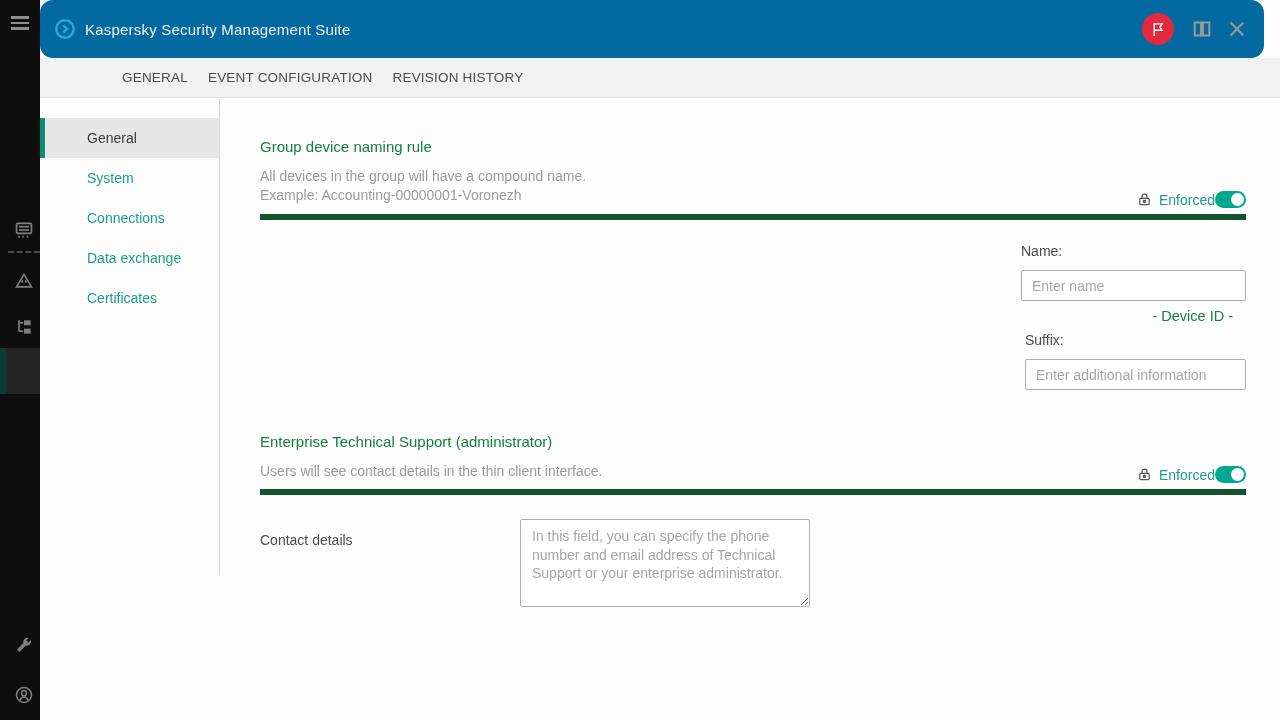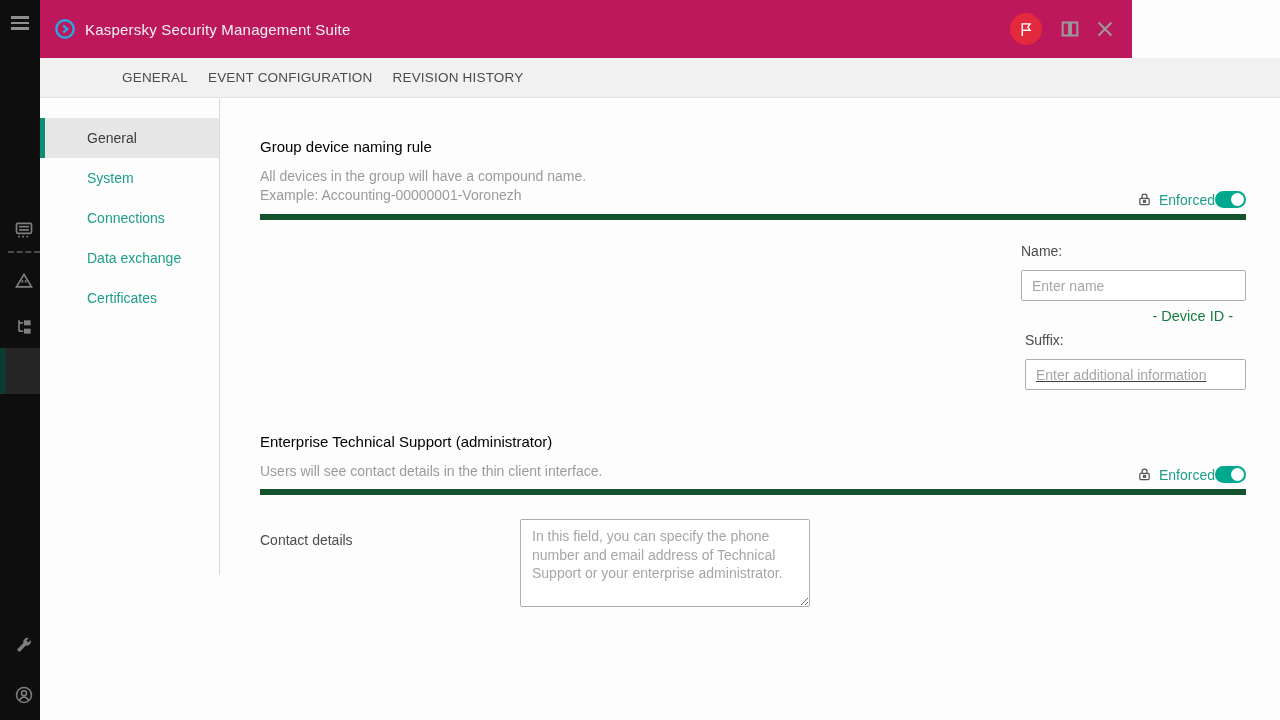--- a/index.html
+++ b/index.html
@@ -20,22 +20,22 @@
   .rail .hamburger span { display: block; height: 2.5px; background: #8f8f8f; margin-bottom: 3.2px; }
   .rail-icon { position: absolute; left: 14px; width: 20px; height: 20px; color: #7f7f7f; }
   .rail-sep { position: absolute; left: 8px; width: 32px; border-top: 2px dashed #4a4a4a; }
   .rail-active {
     position: absolute; left: 0; top: 348px; width: 40px; height: 46px;
     background: #252525; border-left: 6px solid #0c3b32;
   }
 
   
   .header {
-    position: absolute; left: 40px; top: 0; width: 1092px; height: 58px;
-    background: #be185d; display: flex; align-items: center; z-index: 20;
+    position: absolute; left: 40px; top: 0; width: 1224px; height: 58px;
+    background: #0369a1; display: flex; align-items: center; z-index: 20; border-radius: 13px;
   }
   .logo-badge { width: 22px; height: 22px; margin-left: 14px; flex: none; }
   .header-title { color: #f2f2f2; font-size: 15px; margin-left: 9px; letter-spacing: 0.2px; }
   .header-right { margin-left: auto; display: flex; align-items: center; }
   .flag-badge {
     width: 32px; height: 32px; border-radius: 50%; background: #e3293d;
     display: flex; align-items: center; justify-content: center; cursor: pointer;
   }
   .hdr-btn { width: 22px; height: 22px; color: #9a9a9a; cursor: pointer; }
   .book-btn { margin-left: 17px; }
@@ -64,21 +64,21 @@
     color: #1c9e89; cursor: pointer; border-left: 5px solid transparent;
   }
   .side-item.active {
     background: #e7e7e7; color: #3c3c3c; border-left-color: #0f8e76;
   }
 
   
   .main { position: absolute; left: 260px; top: 98px; width: 986px; }
   .section-head { display: flex; justify-content: space-between; align-items: flex-end;
     border-bottom: 6px solid #14532d; }
-  .section-title { font-size: 15px; color: #000000; }
+  .section-title { font-size: 15px; color: #15803d; }
   .section-desc { font-size: 14px; color: #9b9b9b; line-height: 19px; margin-top: 12px; }
   .sec1 .section-title { margin-top: 40px; }
   .sec1 .desc-block { padding-bottom: 9px; }
   .enforce-box { display: flex; align-items: center; padding-bottom: 6px; flex: none; }
   .lock-icon { width: 15px; height: 15px; color: #555; margin-right: 7px; }
   .enforce-label { color: #1c9e89; font-size: 14px; }
   .toggle {
     width: 31px; height: 17px; border-radius: 9px; background: #00a88e;
     position: relative; cursor: pointer; flex: none;
   }
@@ -89,21 +89,21 @@
 
   .inputs-row { display: flex; align-items: flex-end; margin-top: 23px; flex-direction: column; }
   .field-label { font-size: 14px; color: #4c4c4c; margin-bottom: 11px; }
   .text-input {
     height: 31px; border: 1px solid #aeaeae; border-radius: 2px;
     padding: 0 10px; font-size: 14px; font-family: "Liberation Sans", sans-serif;
     color: #3c3c3c; background: #fff; outline: none;
   }
   .text-input::placeholder { color: #a6a6a6; }
   .name-input { width: 225px; }
-  .suffix-input { width: 221px; text-decoration: underline; }
+  .suffix-input { width: 221px; }
   .device-id-sep { font-size: 14.5px; color: #15803d; margin: 0 13px; line-height: 31px; white-space: nowrap; }
 
   .sec2 .section-title { margin-top: 43px; }
   .sec2 .desc-block { padding-bottom: 8px; }
 
   .contact-row { display: flex; margin-top: 24px; }
   .contact-label { width: 260px; font-size: 14px; color: #4c4c4c; padding-top: 13px; flex: none; }
   .contact-textarea {
     width: 290px; height: 88px; border: 1px solid #aeaeae; border-radius: 2px;
     padding: 7px 11px; font-size: 14px; line-height: 18.5px;

